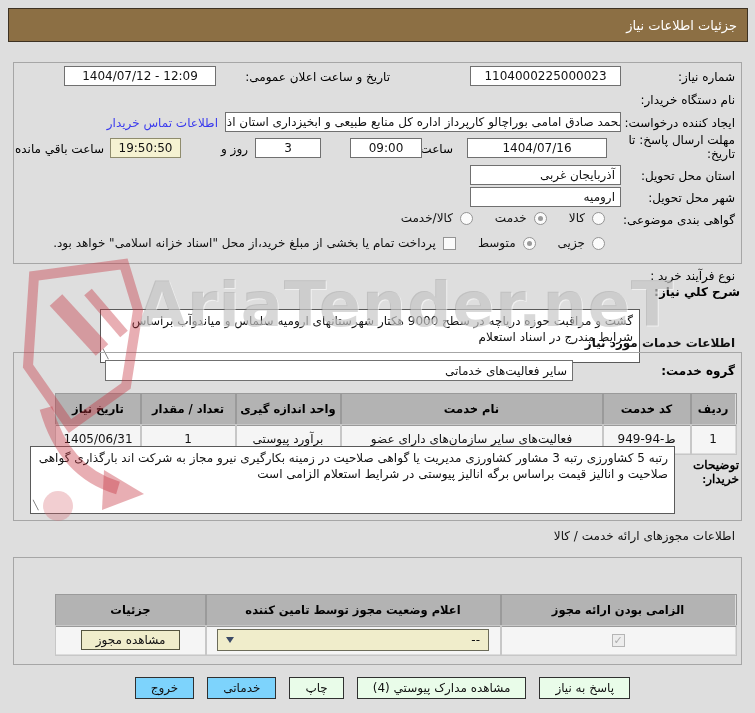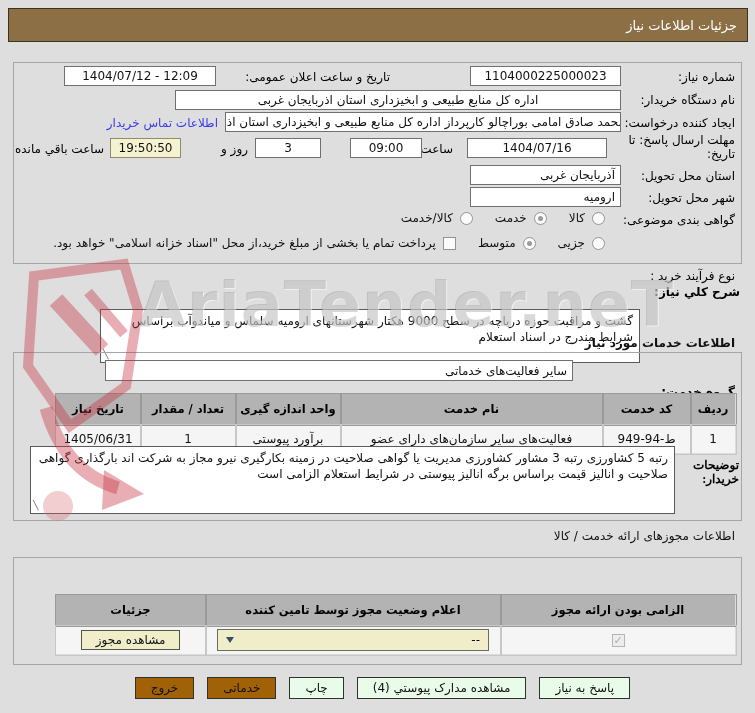--- a/index.html
+++ b/index.html
@@ -53,21 +53,21 @@
       display:flex;align-items:center;justify-content:space-between;margin:0 auto;direction:rtl;padding:0 8px;}
   .dd .arrow{width:0;height:0;border-left:4px solid transparent;border-right:4px solid transparent;
              border-top:6px solid #3c4a66;}
   .btn-cream{background:#f0edcb;border:1px solid #55553f;padding:2px 14px;font-size:12px;
              display:inline-block;cursor:pointer;}
   
   .footer{position:absolute;top:677px;right:125px;display:flex;direction:rtl;gap:13px;}
   .fbtn{height:22px;box-sizing:border-box;border:1px solid #303030;font-size:12px;
         display:flex;align-items:center;padding:0 15px;cursor:pointer;white-space:nowrap;}
   .fbtn.g{background:#e9fce9;}
-  .fbtn.p{background:#a16207;}
+  .fbtn.p{background:#7dd3fc;}
   
   .wm{position:absolute;inset:0;pointer-events:none;z-index:40;}
   .wm-text{position:absolute;left:138px;top:268px;direction:ltr;font-weight:bold;font-size:62px;
            letter-spacing:1px;color:rgba(125,125,125,0.30);text-shadow:1px 1px 0 rgba(255,255,255,0.55);
            white-space:nowrap;}
   .wm-shield{position:absolute;left:6px;top:258px;}
 </style>
 </head>
 <body>
 
@@ -78,21 +78,20 @@
   </div>
 
   <div class="gb" id="gb1"></div>
 
   <span class="lbl" style="right:20px;top:70px;">شماره نیاز:</span>
   <div class="inp center ltr" style="left:470px;top:66px;width:151px;">1104000225000023</div>
   <span class="lbl" style="right:365px;top:70px;">تاریخ و ساعت اعلان عمومی:</span>
   <div class="inp center ltr" style="left:64px;top:66px;width:152px;">1404/07/12 - 12:09</div>
 
   <span class="lbl" style="right:20px;top:93px;">نام دستگاه خریدار:</span>
-  <div class="inp center" style="left:175px;top:90px;width:446px;">اداره کل منابع طبیعی و ابخیزداری استان اذربایجان غربی</div>
 
   <span class="lbl" style="right:20px;top:116px;">ایجاد کننده درخواست:</span>
   <div class="inp center" style="left:225px;top:112px;width:396px;">محمد صادق امامی بوراچالو کارپرداز اداره کل منابع طبیعی و ابخیزداری استان اذر</div>
   <span class="link" style="right:537px;top:116px;">اطلاعات تماس خریدار</span>
 
   <div class="lbl wrap" style="right:20px;top:133px;width:108px;">مهلت ارسال پاسخ: تا تاریخ:</div>
   <div class="inp center ltr" style="left:467px;top:138px;width:140px;">1404/07/16</div>
   <span class="lbl" style="right:302px;top:142px;">ساعت</span>
   <div class="inp center ltr" style="left:350px;top:138px;width:72px;">09:00</div>
   <div class="inp center" style="left:255px;top:138px;width:66px;">3</div>
@@ -140,21 +139,21 @@
 
   <span class="lbl bold" style="right:15px;top:285px;">شرح کلي نیاز:</span>
   <div class="ta" style="left:100px;top:277px;width:540px;height:54px;margin-top:32px;">
     <span>گشت و مراقبت حوزه دریاچه در سطح 9000 هکتار شهرستانهای ارومیه سلماس و میاندوآب براساس شرایط مندرج در اسناد استعلام</span>
     <span class="grip"></span>
   </div>
 
   <span class="sechead bold" style="right:20px;top:336px;">اطلاعات خدمات مورد نیاز</span>
   <div class="gb" id="gb2"></div>
 
-  <span class="lbl bold" style="right:20px;top:364px;margin-top:21px;">گروه خدمت:</span>
+  <span class="lbl bold" style="right:20px;top:364px;">گروه خدمت:</span>
   <div class="inp" style="left:105px;top:360px;width:468px;height:21px;">سایر فعالیت‌های خدماتی</div>
 
   <table class="grid" style="left:55px;top:393px;width:680px;">
     <colgroup>
       <col style="width:45px">
         <col style="width:88px">
         <col style="width:262px">
       <col style="width:105px">
         <col style="width:95px">
         <col style="width:85px">

